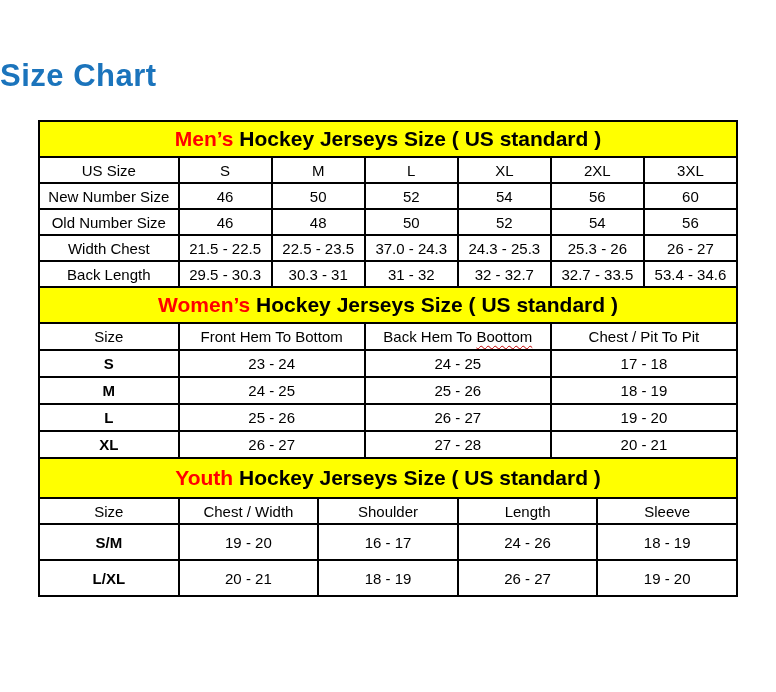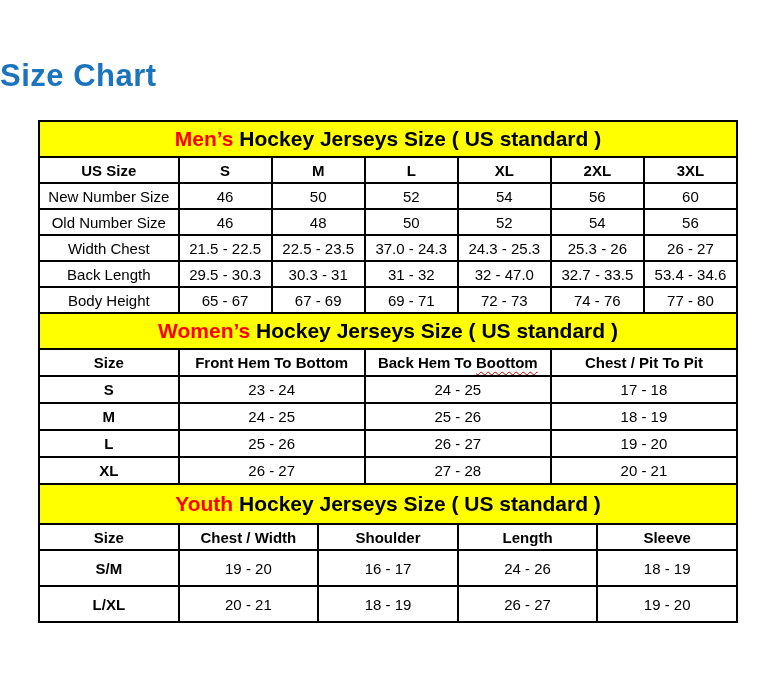--- a/index.html
+++ b/index.html
@@ -38,21 +38,21 @@
   }
   tr.banner-row td {
     background: #ffff00;
     height: 36px;
     font-size: 21px;
     font-weight: 700;
   }
   tr.banner-row.compact td { height: 40px; }
   .banner-highlight { color: #ff0000; }
   .banner-rest { color: #000000; }
-  tr.header-row th { height: 26px; font-weight: 700; }
+  tr.header-row th { height: 26px; font-weight: 400; }
   tr.header-row.tall th { height: 27px; }
   td.row-label { font-weight: 400; }
   td.row-label-bold { font-weight: 700; }
   tr.data-row td { height: 26px; }
   tr.data-row.w td { height: 27px; }
   tr.data-row.y td { height: 36px; }
   .squiggle {
     text-decoration-line: underline;
     text-decoration-style: wavy;
     text-decoration-color: #c00000;
@@ -118,32 +118,23 @@
       <td>37.0 - 24.3</td>
       <td>24.3 - 25.3</td>
       <td>25.3 - 26</td>
       <td>26 - 27</td>
     </tr>
     <tr class="data-row">
       <td class="row-label">Back Length</td>
       <td>29.5 - 30.3</td>
       <td>30.3 - 31</td>
       <td>31 - 32</td>
-      <td>32 - 47.0</td>
+      <td>32 - 32.7</td>
       <td>32.7 - 33.5</td>
       <td>53.4 - 34.6</td>
-    </tr>
-    <tr class="data-row">
-      <td class="row-label">Body Height</td>
-      <td>65 - 67</td>
-      <td>67 - 69</td>
-      <td>69 - 71</td>
-      <td>72 - 73</td>
-      <td>74 - 76</td>
-      <td>77 - 80</td>
     </tr>
   </tbody>
     </table>
 
   <table class="size-table">
     <colgroup>
       <col style="width:20%">
         <col style="width:26.667%">
         <col style="width:26.667%">
         <col style="width:26.666%">

